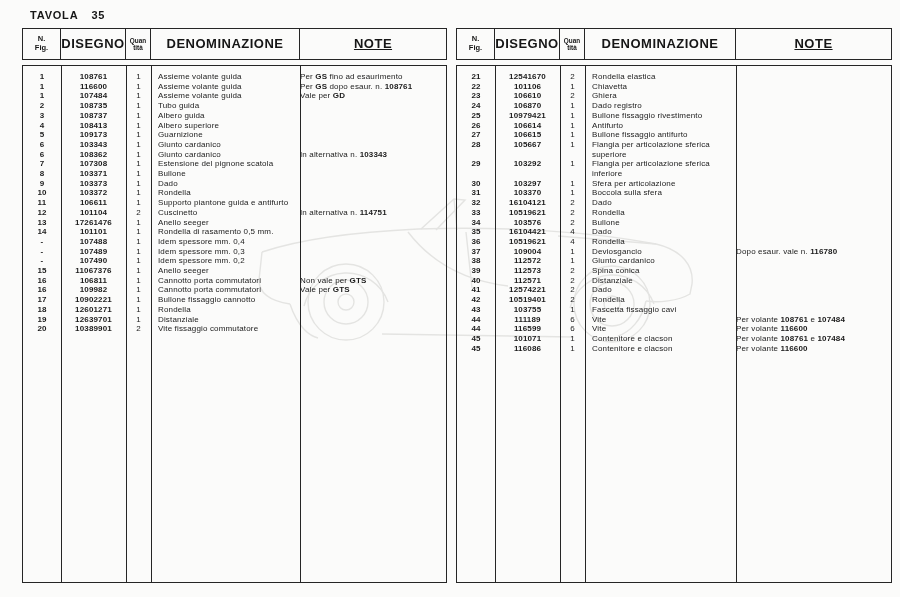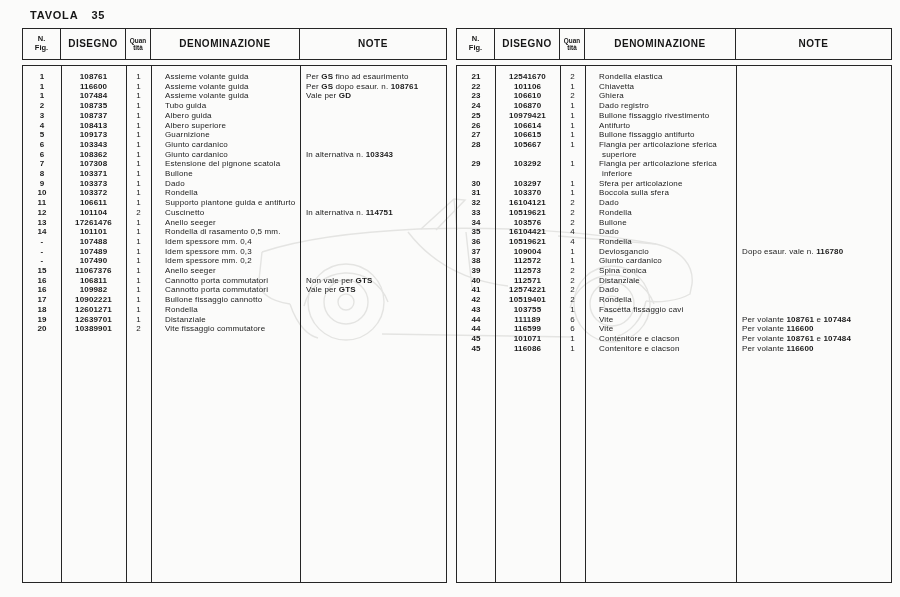--- a/index.html
+++ b/index.html
@@ -26,46 +26,46 @@
   .ptable.t-right{width:436px; --c1:38px; --c2:65px; --c3:25px; --c4:151px;}
 
   .thead{
     display:grid;grid-template-columns:var(--c1) var(--c2) var(--c3) var(--c4) 1fr;
     border:1.6px solid #252525;height:32px;box-sizing:border-box;background:transparent;
   }
   .th{
     display:flex;flex-direction:column;align-items:center;justify-content:center;
     border-right:1.2px solid #252525;font-weight:bold;color:#161616;line-height:1.15;
   }
-  .th:last-child{border-right:none;}
+  .th:last-child{border-right:none;text-decoration:underline;}
   .th-fig{font-size:7.5px;}
   .th-qty{font-size:6.4px;font-weight:bold;}
-  .th-big{font-size:10px;letter-spacing:.5px;}
+  .th-big{font-size:13px;letter-spacing:.5px;}
 
   .tbody{
     position:relative;margin-top:5px;height:518px;box-sizing:border-box;
     border:1.6px solid #252525;padding-top:6px;background:transparent;
   }
   .colline{position:absolute;top:0;bottom:0;width:1.2px;background:#252525;}
   .colline.l1{left:var(--c1);}
   .colline.l2{left:calc(var(--c1) + var(--c2));}
   .colline.l3{left:calc(var(--c1) + var(--c2) + var(--c3));}
   .colline.l4{left:calc(var(--c1) + var(--c2) + var(--c3) + var(--c4));}
 
   .row{
     display:grid;grid-template-columns:var(--c1) var(--c2) var(--c3) var(--c4) 1fr;
     line-height:9.7px;font-size:8px;letter-spacing:.15px;
   }
   .c{white-space:nowrap;overflow:visible;}
   .c-fig{text-align:center;font-weight:bold;}
   .c-dis{text-align:center;font-weight:bold;}
   .c-qty{text-align:center;font-weight:normal;}
-  .c-den{padding-left:14px;}
-  .c-den.cont{padding-left:17px;}
-  .c-note{padding-left:6px;}
+  .c-den{padding-left:7px;}
+  .c-den.cont{padding-left:7px;}
+  .c-note{}
   .c-note b{font-weight:bold;}
 </style>
 </head>
 <body>
 
 <div class="watermark">
   <svg width="460" height="170" viewBox="0 0 460 170" fill="none" stroke="#e4e4e2" stroke-width="1.4">
 
     <path d="M4,64 C 40,52 95,44 160,41 C 250,38 335,44 398,56 C 424,62 436,78 434,96 L 432,106 C 420,113 400,115 388,113"></path>
 

